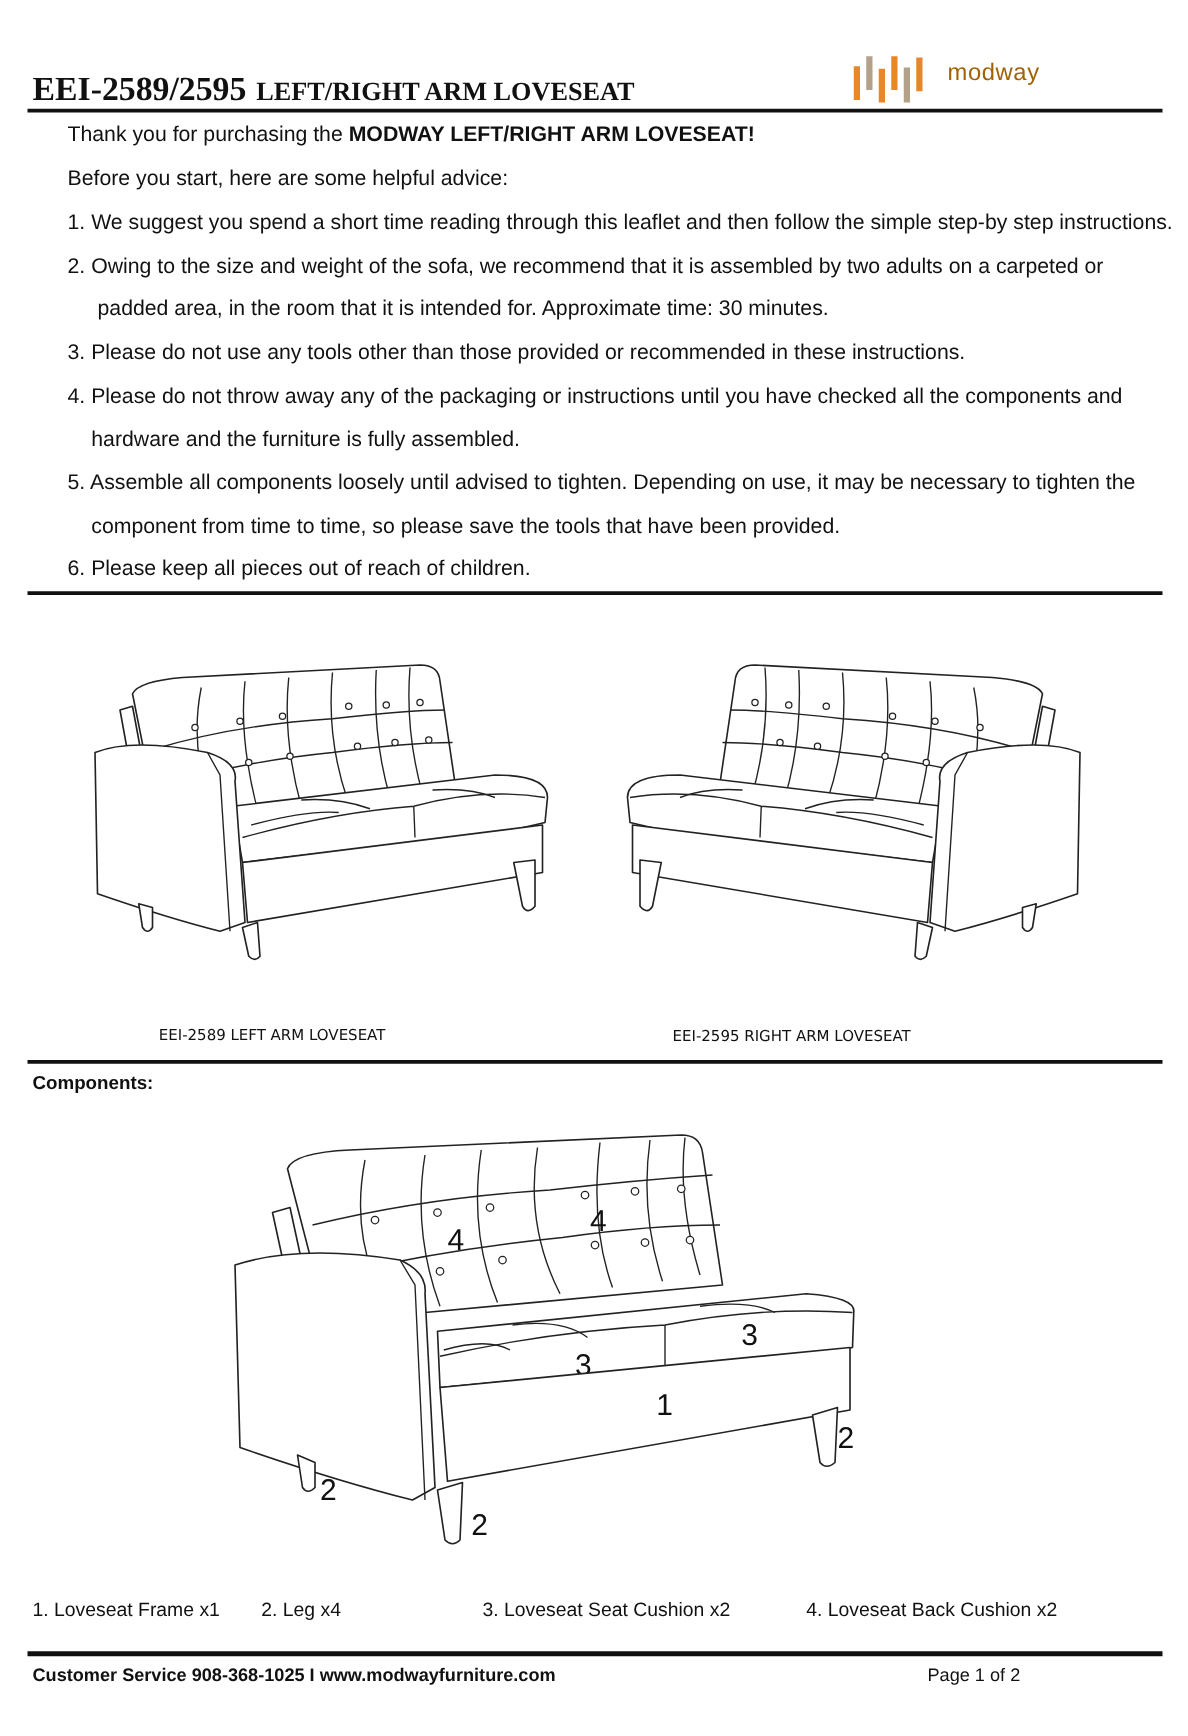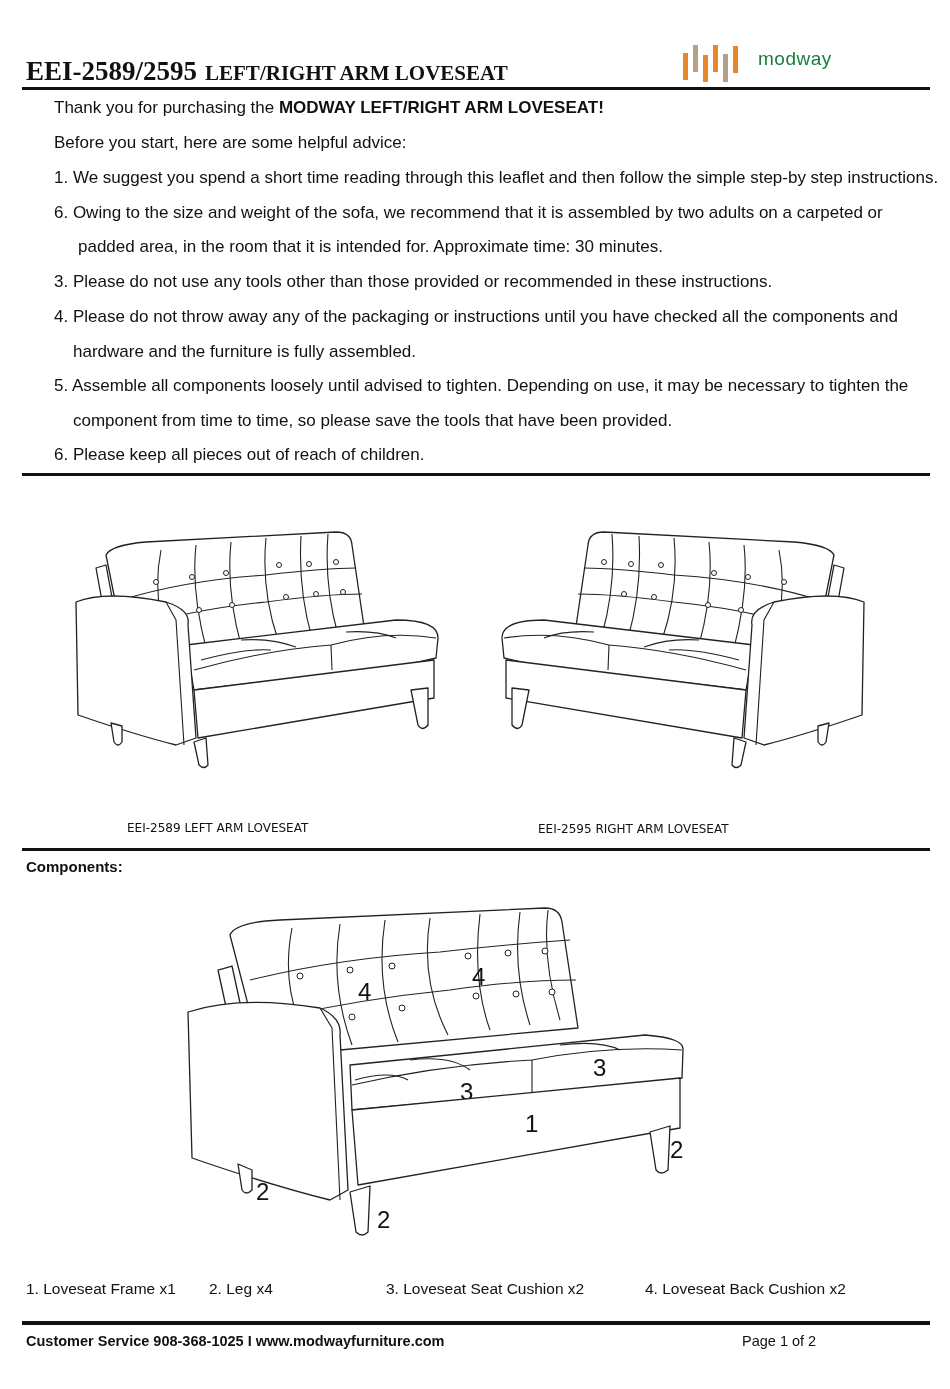--- a/index.html
+++ b/index.html
@@ -4,21 +4,21 @@
 <style>
   html, body { margin: 0; padding: 0; background: #ffffff; }
   body { width: 950px; height: 1389px; position: relative; overflow: hidden;
          font-family: "Liberation Sans", sans-serif; color: #111; }
   .abs { position: absolute; }
   .title { left: 26px; top: 56px; font-weight: bold; white-space: nowrap; font-family: Liberation Serif, serif; }
   .title .code { font-size: 27px; }
   .title .name { font-size: 21px; margin-left: 4px; }
   .logo { left: 680px; top: 38px; width: 160px; height: 48px; }
   .logo .bar { position: absolute; width: 5px; }
-  .logo .word { position: absolute; left: 78px; top: 10px; font-size: 19px; color: #15803d; letter-spacing: 0.5px; }
+  .logo .word { position: absolute; left: 78px; top: 10px; font-size: 19px; color: #a16207; letter-spacing: 0.5px; }
   .rule { left: 22px; width: 908px; background: #111; }
   .para { left: 26px; font-size: 17px; white-space: nowrap; line-height: 18px; margin-left: 28px; }
   .para b { font-weight: bold; }
   .indent1 { left: 50px; }
   .indent2 { left: 45px; }
   .caption { font-family: "DejaVu Sans", sans-serif; font-size: 12px; white-space: nowrap; }
   .section { left: 26px; top: 858px; font-size: 15px; font-weight: bold; }
   .comp { font-size: 15.5px; white-space: nowrap; top: 1280px; }
   .footer-left { left: 26px; top: 1333px; font-size: 14.5px; font-weight: bold; white-space: nowrap; }
   .footer-right { left: 742px; top: 1333px; font-size: 14.5px; white-space: nowrap; }
@@ -49,21 +49,21 @@
 </div>
 
 <div class="abs rule" style="top:87px;height:3px"></div>
 
 <div class="abs para" style="top:99px">
   <span>Thank you for purchasing the </span><b>MODWAY LEFT/RIGHT ARM LOVESEAT!</b>
 </div>
 <div class="abs para" style="top:134px">Before you start, here are some helpful advice:</div>
 
 <div class="abs para" style="top:169px">1. We suggest you spend a short time reading through this leaflet and then follow the simple step-by step instructions.</div>
-<div class="abs para" style="top:204px">6. Owing to the size and weight of the sofa, we recommend that it is assembled by two adults on a carpeted or</div>
+<div class="abs para" style="top:204px">2. Owing to the size and weight of the sofa, we recommend that it is assembled by two adults on a carpeted or</div>
 <div class="abs para indent1" style="top:238px">padded area, in the room that it is intended for. Approximate time: 30 minutes.</div>
 <div class="abs para" style="top:273px">3. Please do not use any tools other than those provided or recommended in these instructions.</div>
 <div class="abs para" style="top:308px">4. Please do not throw away any of the packaging or instructions until you have checked all the components and</div>
 <div class="abs para indent2" style="top:343px">hardware and the furniture is fully assembled.</div>
 <div class="abs para" style="top:377px">5. Assemble all components loosely until advised to tighten. Depending on use, it may be necessary to tighten the</div>
 <div class="abs para indent2" style="top:412px">component from time to time, so please save the tools that have been provided.</div>
 <div class="abs para" style="top:446px">6. Please keep all pieces out of reach of children.</div>
 
 <div class="abs rule" style="top:473px;height:3px"></div>
 

